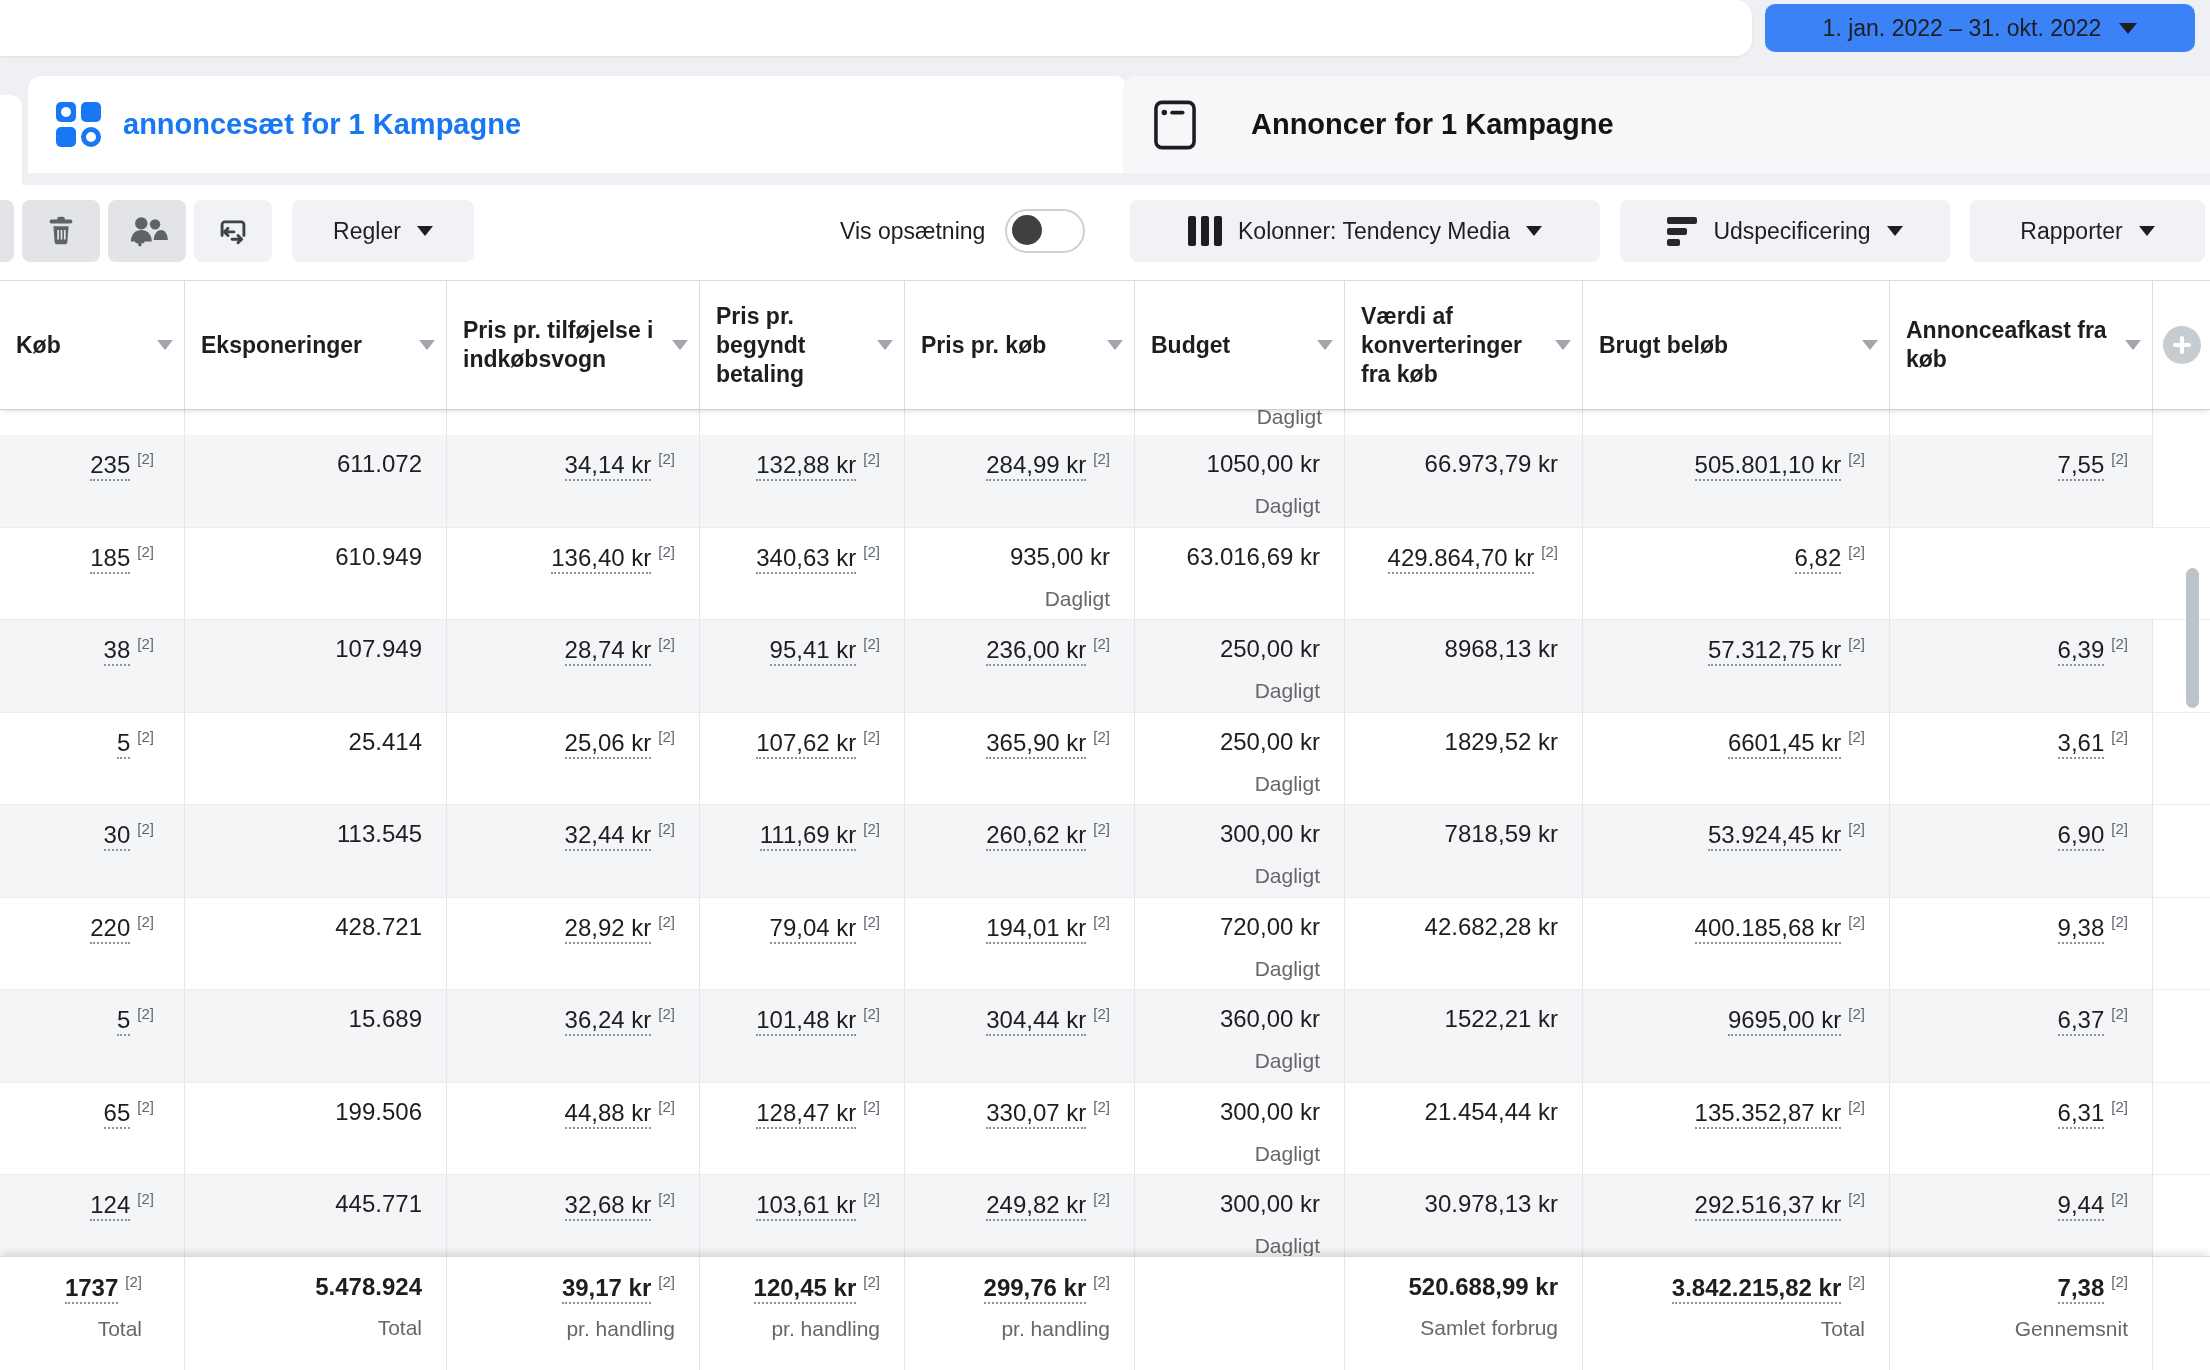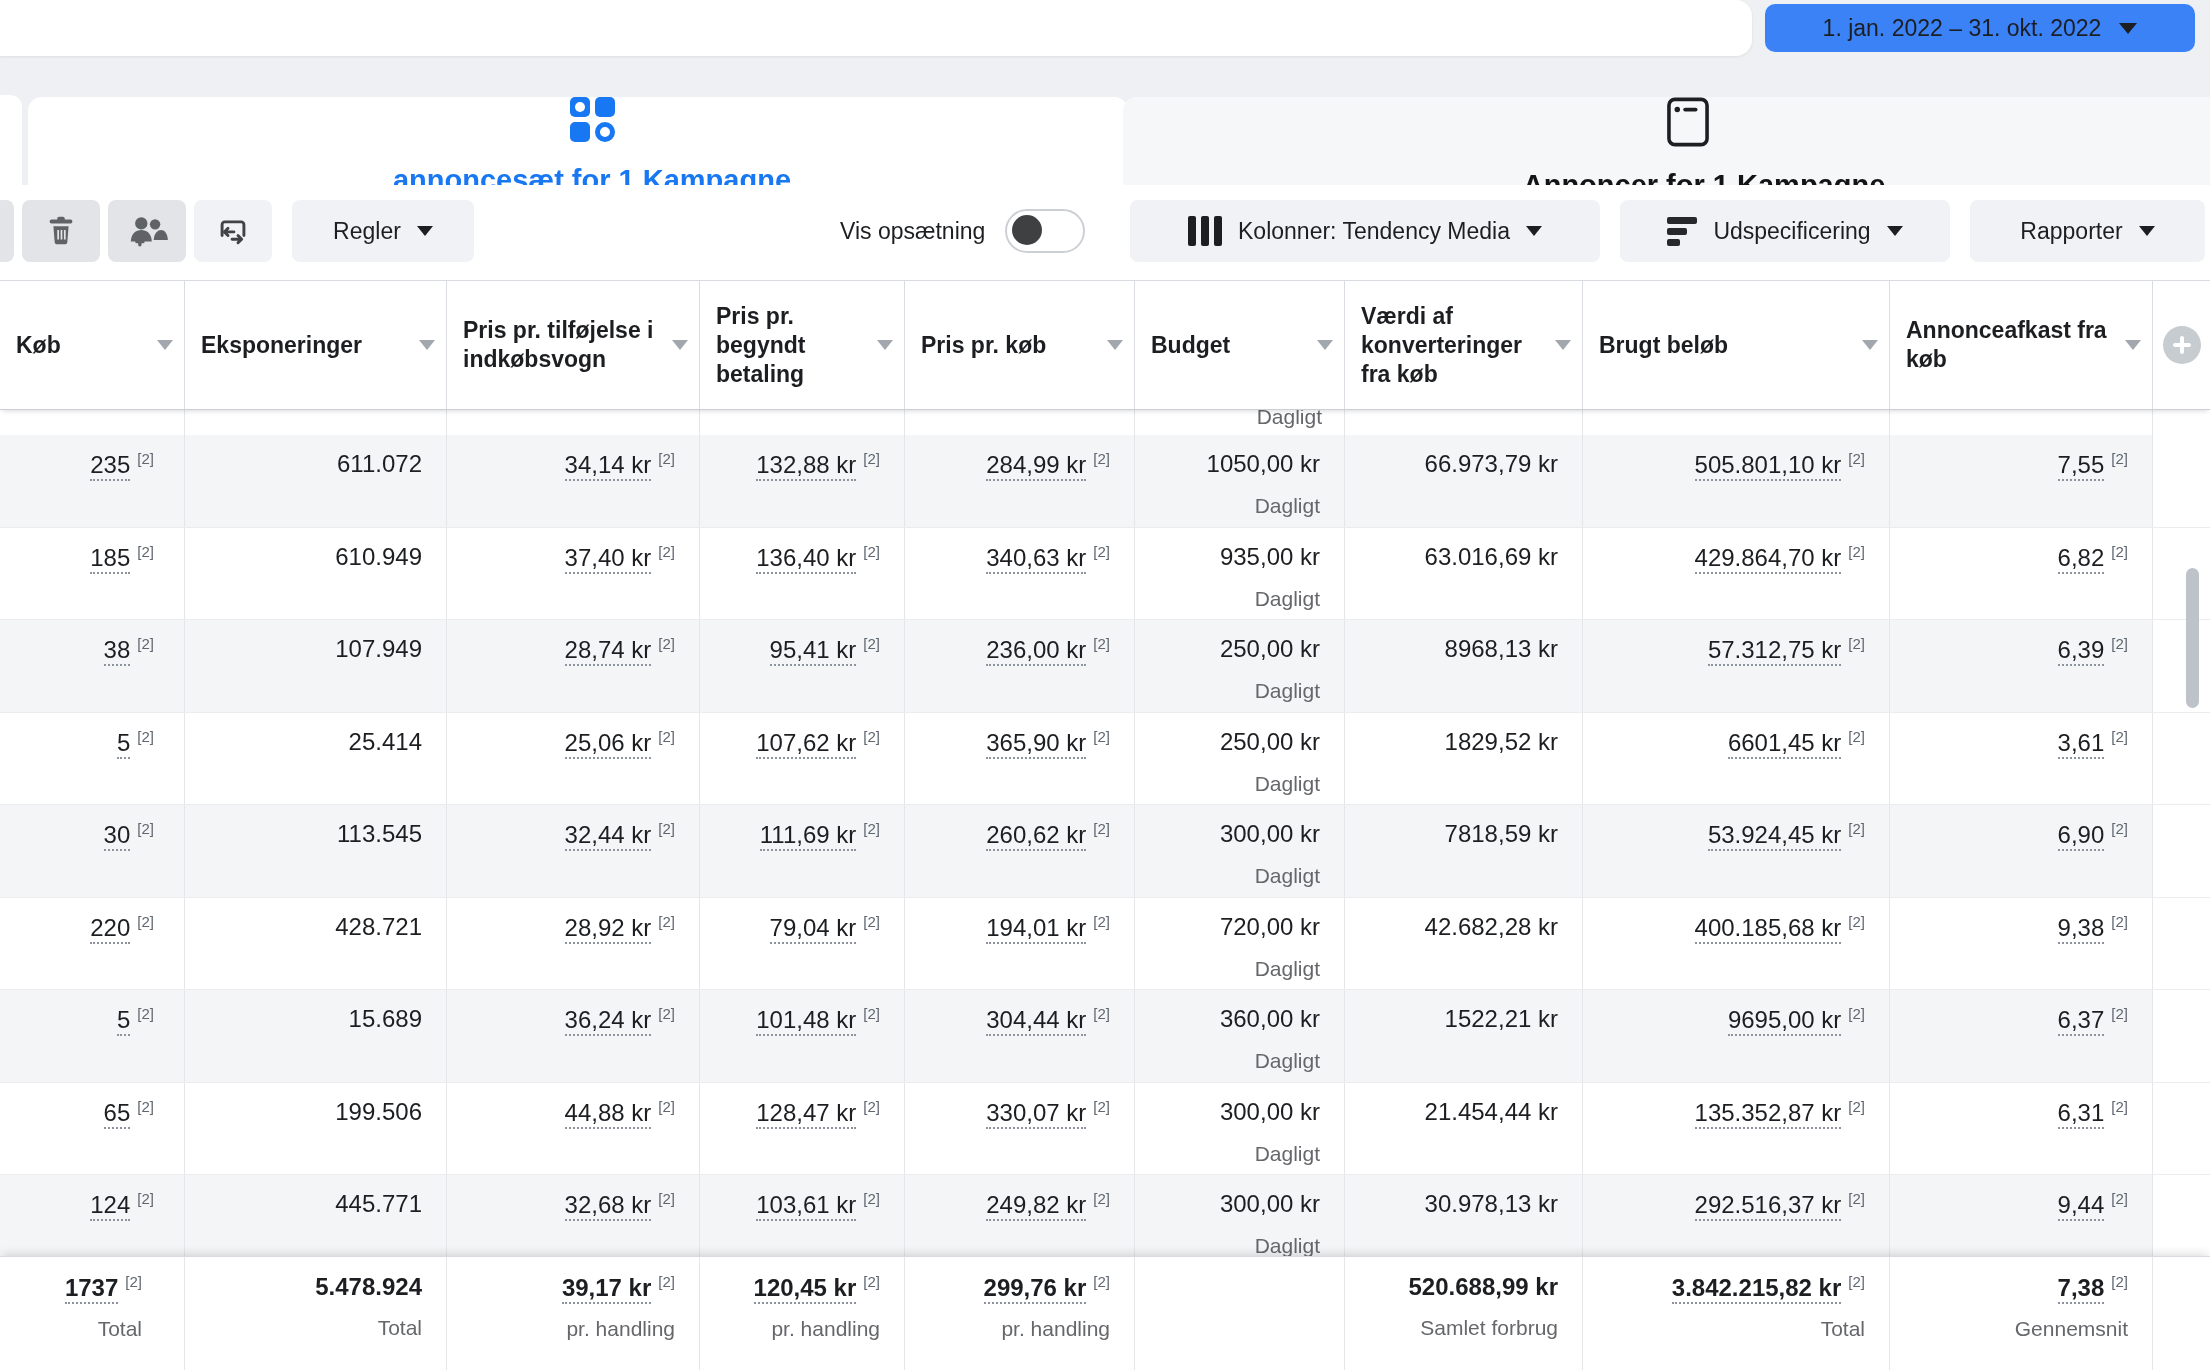--- a/index.html
+++ b/index.html
@@ -11,21 +11,21 @@
     border-radius:0 16px 16px 0;box-shadow:0 1px 3px rgba(0,0,0,.08);}
   .date-chip{position:absolute;left:1765px;top:4px;width:430px;height:48px;background:#3b82f6;
     border-radius:10px;display:flex;align-items:center;justify-content:center;gap:18px;
     font-size:23px;color:#1c1e21;cursor:pointer;}
   .caret{width:0;height:0;border-left:9px solid transparent;border-right:9px solid transparent;
     border-top:11px solid #1c1e21;}
   .caret.small{border-left-width:8px;border-right-width:8px;border-top-width:10px;}
 
   
   .tab-stub{position:absolute;left:0;top:95px;width:22px;height:90px;background:#fff;border-radius:0 12px 0 0;}
-  .tab{position:absolute;top:97px;height:97px;border-radius:14px 14px 0 0;display:flex;align-items:center;cursor:pointer;flex-direction:column;}
+  .tab{position:absolute;top:76px;height:97px;border-radius:14px 14px 0 0;display:flex;align-items:center;cursor:pointer;}
   .tab.active{left:28px;width:1072px;background:#fff;padding-left:28px;gap:22px;}
   .tab.inactive{left:1123px;width:1070px;background:#f6f7f9;padding-left:30px;gap:22px;}
   .tab-label{font-size:29px;font-weight:bold;}
   .tab.active .tab-label{color:#1877f2;}
   .tab.inactive .tab-label{color:#121416;margin-left:32px;}
   .adset-icon{display:grid;grid-template-columns:20px 20px;grid-auto-rows:20px;gap:5px;}
   .adset-icon .sq{background:#1877f2;border-radius:5px;position:relative;}
   .adset-icon .sq.dot::after{content:"";position:absolute;inset:5px;background:#fff;border-radius:50%;}
   .adset-icon .ring{border:5.5px solid #1877f2;border-radius:50%;box-sizing:border-box;}
 
@@ -268,21 +268,20 @@
         </div>
         <div class="cell"><span>66.973,79 kr</span></div>
         <div class="cell"><span class="u">505.801,10 kr</span><sup class="fn">[2]</sup></div>
         <div class="cell"><span class="u">7,55</span><sup class="fn">[2]</sup></div>
         <div class="cell plus-cell"></div>
       </div>
 
       <div class="row grid-cols">
         <div class="cell c1"><span class="u">185</span><sup class="fn">[2]</sup></div>
         <div class="cell"><span>610.949</span></div>
-        <div class="cell"><span class="u">37,40 kr</span><sup class="fn">[2]</sup></div>
         <div class="cell"><span class="u">136,40 kr</span><sup class="fn">[2]</sup></div>
         <div class="cell"><span class="u">340,63 kr</span><sup class="fn">[2]</sup></div>
         <div class="cell">
           <div><span>935,00 kr</span></div>
           <div class="sub">Dagligt</div>
         </div>
         <div class="cell"><span>63.016,69 kr</span></div>
         <div class="cell"><span class="u">429.864,70 kr</span><sup class="fn">[2]</sup></div>
         <div class="cell"><span class="u">6,82</span><sup class="fn">[2]</sup></div>
         <div class="cell plus-cell"></div>

